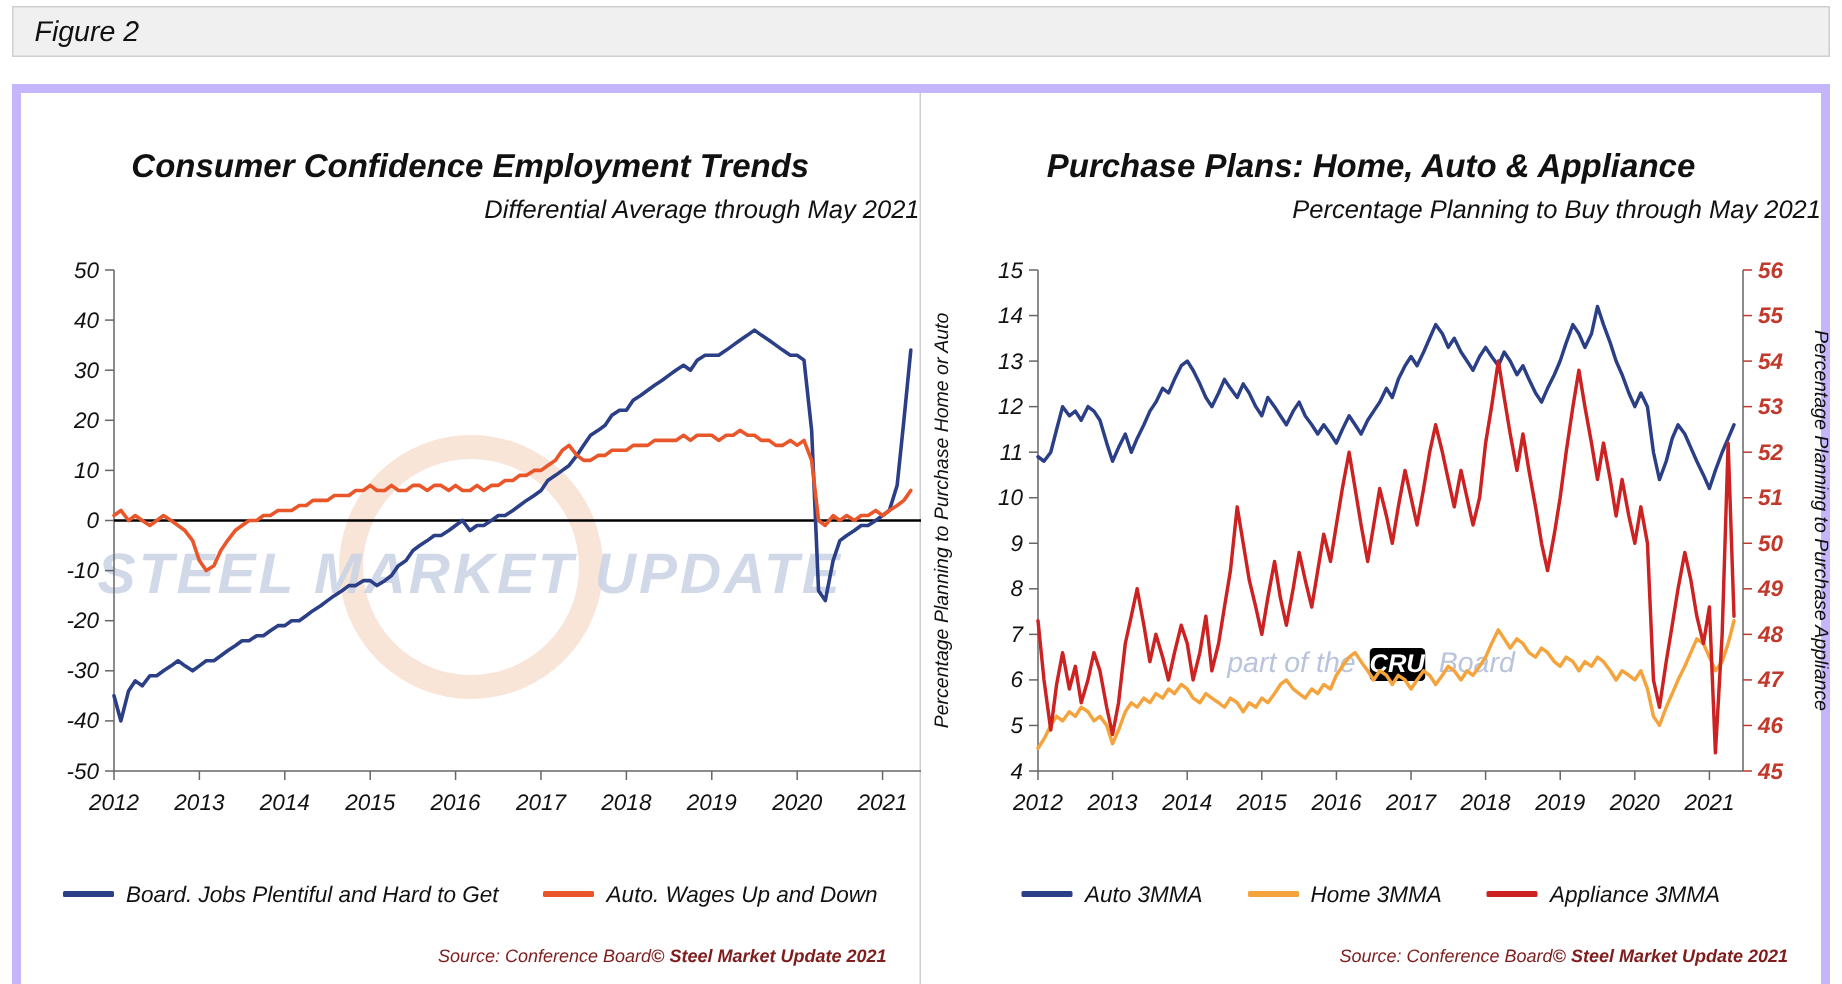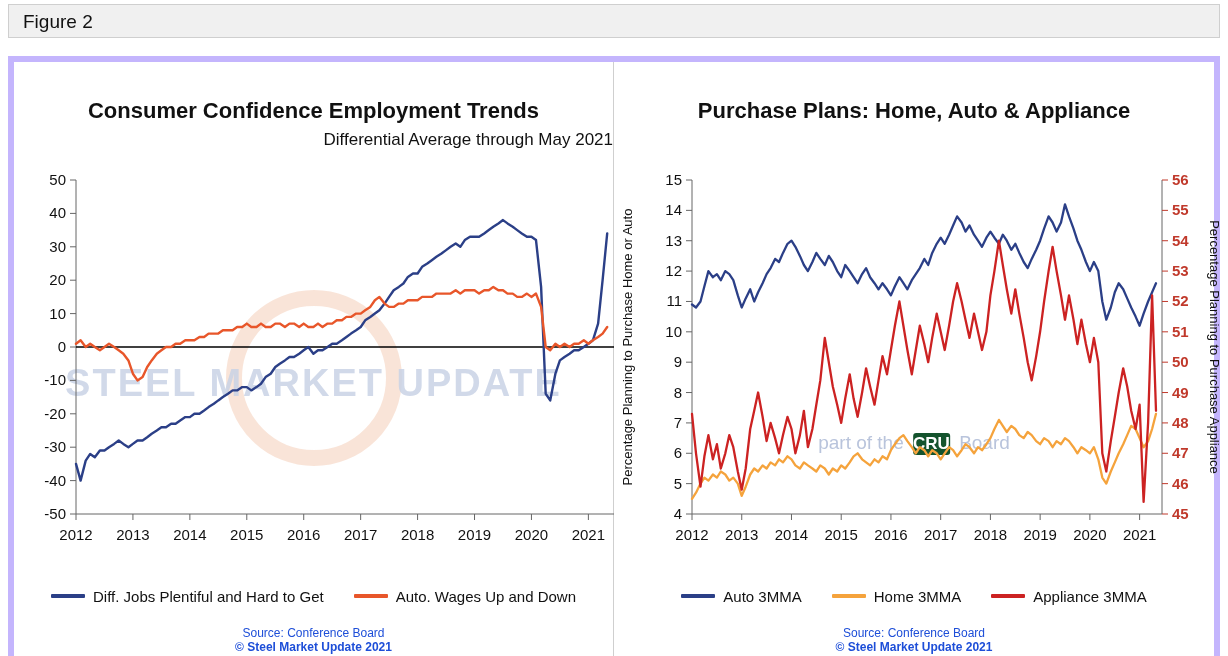--- a/index.html
+++ b/index.html
@@ -3,21 +3,21 @@
 <meta charset="utf-8">
 <style>
   html,body{margin:0;padding:0;}
   body{
     width:1228px;height:656px;
     background:#ffffff;
     font-family:"Liberation Sans", sans-serif;
     color:#222;
     overflow:hidden;
   }
-  #root{position:relative;width:1228px;height:460px;box-sizing:border-box;}
+  #root{position:relative;width:1228px;height:460px;box-sizing:border-box;font-style:italic;}
 
   
   .fig-bar{
     position:absolute;left:8px;top:4px;width:1212px;height:34px;
     background:#f0f0f0;border:1px solid #cfcfcf;box-sizing:border-box;
   }
   .fig-label{
     position:absolute;left:14px;top:6px;font-size:19px;color:#111;
   }
 
@@ -42,38 +42,38 @@
 
   .legend{
     position:absolute;left:0;right:0;bottom:48px;height:28px;
     display:flex;align-items:center;justify-content:center;gap:30px;
   }
   .legend-item{display:flex;align-items:center;gap:8px;font-size:15px;color:#111;}
   .legend-line{display:inline-block;width:34px;height:4px;border-radius:1px;}
 
   .footer{
     position:absolute;left:0;right:0;bottom:10px;height:22px;
-    display:flex;align-items:center;justify-content:space-between;
-    padding:0 22px;box-sizing:border-box;font-size:12px;color:#1d4ed8;flex-direction:column;
+    display:flex;align-items:center;justify-content:flex-end;
+    padding:0 22px;box-sizing:border-box;font-size:12px;color:#7f1d1d;
   }
   .footer .right{font-weight:bold;}
 
   
   .wm{position:absolute;left:0;top:0;width:100%;height:100%;pointer-events:none;}
   .wm-text{
     position:absolute;top:300px;left:50%;transform:translateX(-50%);
     font-size:38px;font-weight:bold;letter-spacing:2px;color:#c9d3e6;opacity:.85;
     white-space:nowrap;
   }
   .wm-sub{
     position:absolute;top:370px;left:50%;transform:translateX(-50%);
     font-size:19px;color:#b9c4dc;white-space:nowrap;
   }
   .wm-cru{
-    display:inline-block;background:#14532d;color:#fff;font-weight:bold;
+    display:inline-block;background:#000000;color:#fff;font-weight:bold;
     padding:1px 0;border-radius:3px;font-size:17px;margin:0 4px;
   }
   .wm-circle{
     position:absolute;top:228px;left:50%;transform:translateX(-50%);
     width:176px;height:176px;border-radius:50%;
     border:16px solid rgba(244,206,184,.55);box-sizing:border-box;
   }
   .axis-title{font-size:13px;fill:#111;}
   .tick{font-size:15px;fill:#111;}
   .tickr{font-size:15px;fill:#c0392b;font-weight:bold;}
@@ -146,36 +146,37 @@
             <line x1="574.3809523809499" y1="352" x2="574.3809523809499" y2="358" stroke="#666" stroke-width="1"></line>
             <text x="574.3809523809499" y="378" text-anchor="middle" class="tick">2021</text>
             <path d="M62.0 301.9 L66.6 318.6 L71.7 298.6 L76.2 291.9 L80.8 295.2 L85.9 288.5 L90.5 288.5 L95.0 285.2 L100.1 281.9 L104.7 278.5 L109.3 281.9 L114.4 285.2 L118.9 281.9 L123.5 278.5 L128.6 278.5 L133.2 275.2 L137.7 271.8 L142.8 268.5 L147.4 265.2 L152.0 265.2 L157.1 261.8 L161.6 261.8 L166.2 258.5 L171.3 255.1 L175.9 255.1 L180.4 251.8 L185.5 251.8 L190.1 248.5 L194.6 245.1 L199.8 241.8 L204.3 238.4 L208.9 235.1 L214.0 231.8 L218.6 228.4 L223.1 228.4 L228.2 225.1 L232.8 225.1 L237.3 228.4 L242.5 225.1 L247.0 221.7 L251.6 215.1 L256.7 211.7 L261.3 205.0 L265.8 201.7 L270.9 198.4 L275.5 195.0 L280.0 195.0 L285.2 191.7 L289.7 188.3 L294.3 185.0 L299.4 191.7 L304.0 188.3 L308.5 188.3 L313.6 185.0 L318.2 181.7 L322.7 181.7 L327.9 178.3 L332.4 175.0 L337.0 171.6 L342.1 168.3 L346.7 165.0 L351.2 158.3 L356.3 154.9 L360.9 151.6 L365.4 148.3 L370.6 141.6 L375.1 134.9 L379.7 128.2 L384.8 124.9 L389.4 121.5 L393.9 114.9 L399.0 111.5 L403.6 111.5 L408.1 104.8 L413.3 101.5 L417.8 98.2 L422.4 94.8 L427.5 91.5 L432.1 88.1 L436.6 84.8 L441.7 81.5 L446.3 84.8 L450.8 78.1 L456.0 74.8 L460.5 74.8 L465.1 74.8 L470.2 71.4 L474.8 68.1 L479.3 64.8 L484.4 61.4 L489.0 58.1 L493.5 61.4 L498.7 64.8 L503.2 68.1 L507.8 71.4 L512.9 74.8 L517.4 74.8 L522.0 78.1 L527.1 124.9 L531.7 231.8 L536.2 238.4 L541.4 211.7 L545.9 198.4 L550.5 195.0 L555.6 191.7 L560.1 188.3 L564.7 188.3 L569.8 185.0 L574.4 181.7 L578.9 178.3 L584.1 161.6 L588.6 118.2 L593.2 71.4 " fill="none" stroke="#2b3f87" stroke-width="2.4" stroke-linejoin="round" stroke-linecap="round"></path>
             <path d="M62.0 181.7 L66.6 178.3 L71.7 185.0 L76.2 181.7 L80.8 185.0 L85.9 188.3 L90.5 185.0 L95.0 181.7 L100.1 185.0 L104.7 188.3 L109.3 191.7 L114.4 198.4 L118.9 211.7 L123.5 218.4 L128.6 215.1 L133.2 205.0 L137.7 198.4 L142.8 191.7 L147.4 188.3 L152.0 185.0 L157.1 185.0 L161.6 181.7 L166.2 181.7 L171.3 178.3 L175.9 178.3 L180.4 178.3 L185.5 175.0 L190.1 175.0 L194.6 171.6 L199.8 171.6 L204.3 171.6 L208.9 168.3 L214.0 168.3 L218.6 168.3 L223.1 165.0 L228.2 165.0 L232.8 161.6 L237.3 165.0 L242.5 165.0 L247.0 161.6 L251.6 165.0 L256.7 165.0 L261.3 161.6 L265.8 161.6 L270.9 165.0 L275.5 161.6 L280.0 161.6 L285.2 165.0 L289.7 161.6 L294.3 165.0 L299.4 165.0 L304.0 161.6 L308.5 165.0 L313.6 161.6 L318.2 161.6 L322.7 158.3 L327.9 158.3 L332.4 154.9 L337.0 154.9 L342.1 151.6 L346.7 151.6 L351.2 148.3 L356.3 144.9 L360.9 138.2 L365.4 134.9 L370.6 141.6 L375.1 144.9 L379.7 144.9 L384.8 141.6 L389.4 141.6 L393.9 138.2 L399.0 138.2 L403.6 138.2 L408.1 134.9 L413.3 134.9 L417.8 134.9 L422.4 131.6 L427.5 131.6 L432.1 131.6 L436.6 131.6 L441.7 128.2 L446.3 131.6 L450.8 128.2 L456.0 128.2 L460.5 128.2 L465.1 131.6 L470.2 128.2 L474.8 128.2 L479.3 124.9 L484.4 128.2 L489.0 128.2 L493.5 131.6 L498.7 131.6 L503.2 134.9 L507.8 134.9 L512.9 131.6 L517.4 134.9 L522.0 131.6 L527.1 144.9 L531.7 185.0 L536.2 188.3 L541.4 181.7 L545.9 185.0 L550.5 181.7 L555.6 185.0 L560.1 181.7 L564.7 181.7 L569.8 178.3 L574.4 181.7 L578.9 178.3 L584.1 175.0 L588.6 171.6 L593.2 165.0 " fill="none" stroke="#e8562a" stroke-width="2.4" stroke-linejoin="round" stroke-linecap="round"></path>
           </svg>
       </div>
 
       <div class="legend">
         <div class="legend-item">
           <span class="legend-line" style="background:#2b3f87"></span>
-          <span>Diff. Jobs Plentiful and Hard to Get</span>
+          <span>Board. Jobs Plentiful and Hard to Get</span>
         </div>
         <div class="legend-item">
           <span class="legend-line" style="background:#e8562a"></span>
           <span>Auto. Wages Up and Down</span>
         </div>
       </div>
 
       <div class="footer">
         <span>Source: Conference Board</span>
         <span class="right">© Steel Market Update 2021</span>
       </div>
     </div>
 
     <div class="panel right">
       <div class="title">Purchase Plans: Home, Auto &amp; Appliance</div>
+      <div class="subtitle">Percentage Planning to Buy through May 2021</div>
 
       <div class="wm">
         <div class="wm-text" style="color:#cfd6e4">&nbsp;</div>
         <div class="wm-sub">
           <span>part of the</span>
           <span class="wm-cru">CRU</span>
           <span>Board</span>
         </div>
       </div>
 

